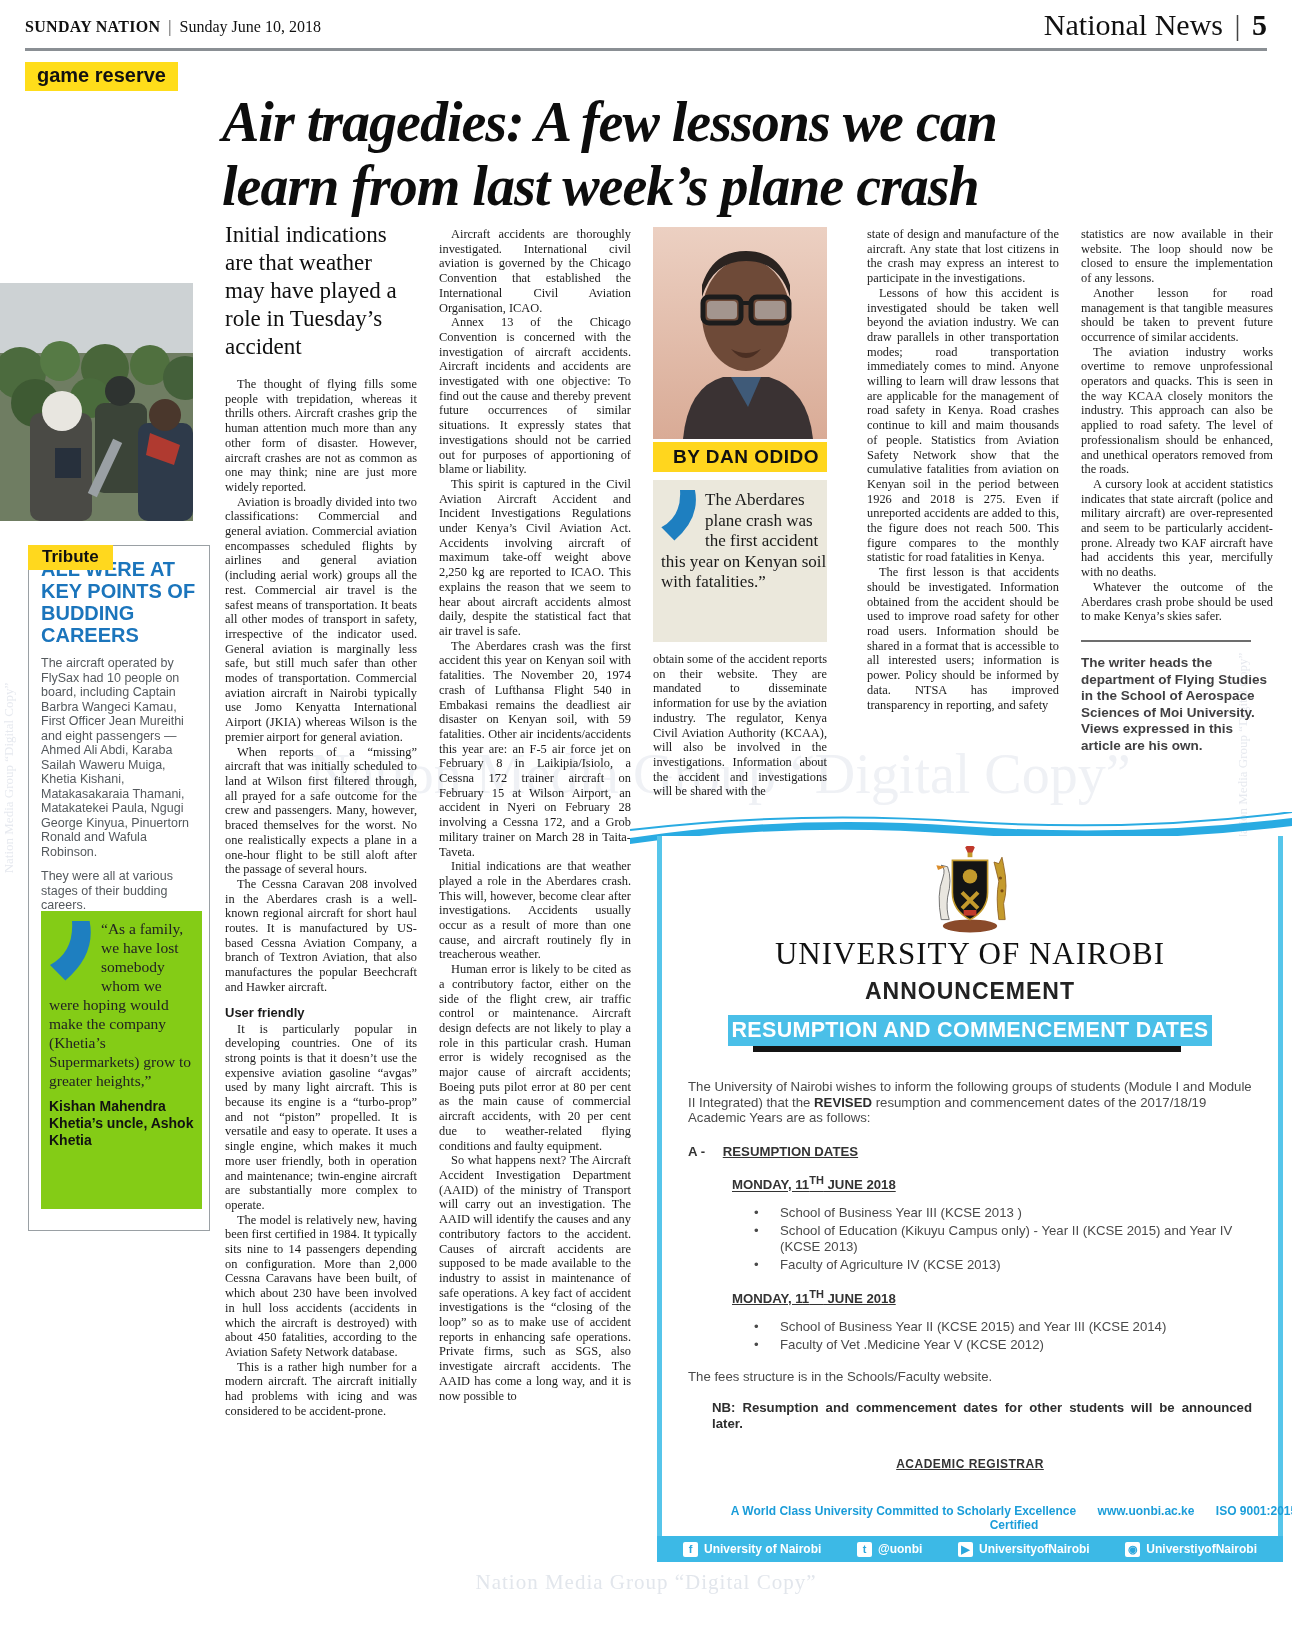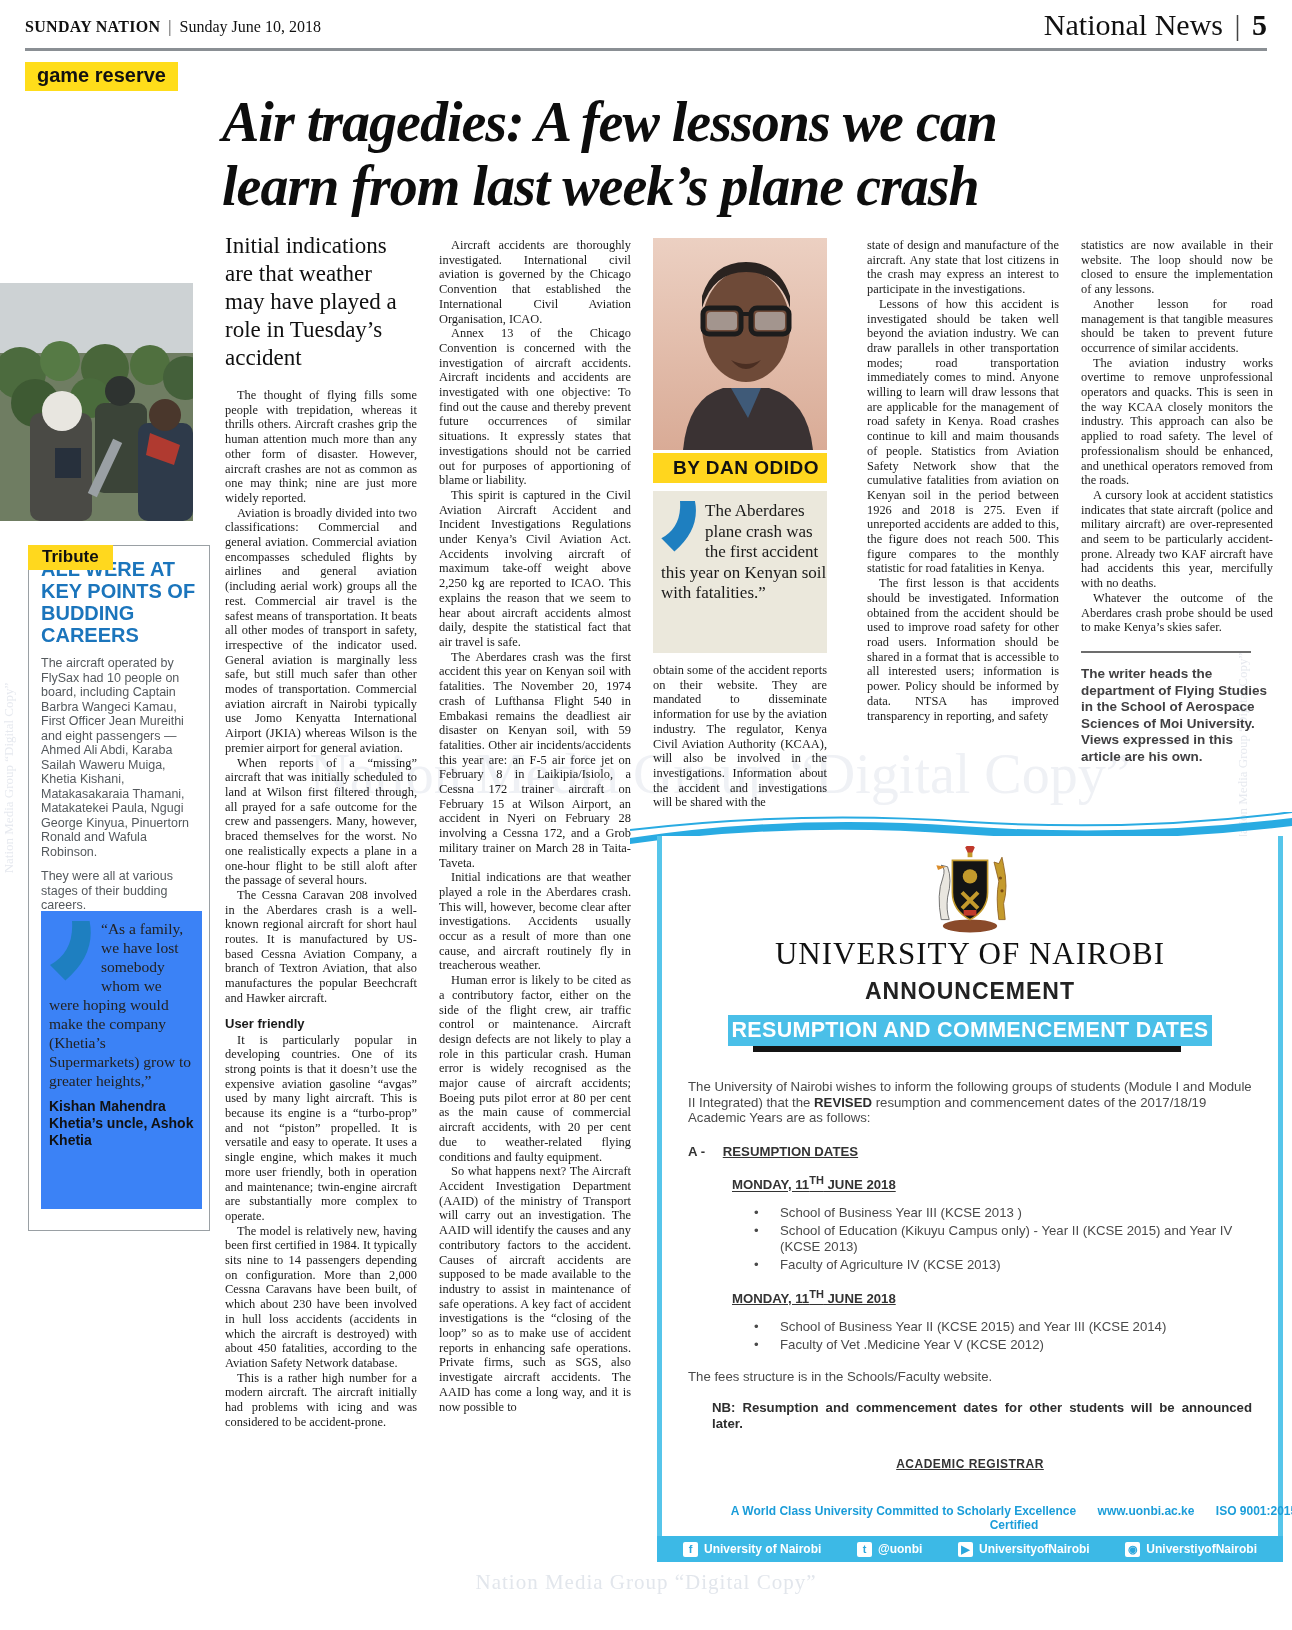--- a/index.html
+++ b/index.html
@@ -28,27 +28,27 @@
            border:1px solid #9aa0a4;background:#fff;}
   .tribute-tab{position:absolute;left:-1px;top:-24px;background:#FFD81E;color:#111;
                font-family:"Liberation Sans",sans-serif;font-weight:bold;font-size:17px;
                padding:2px 14px 3px;}
   .tribute-inner{padding:12px 10px 0 12px;}
   .tribute-head{color:#1B75BC;font-family:"Liberation Sans",sans-serif;font-weight:bold;
                 font-size:20px;line-height:22px;margin:0 0 10px;}
   .tribute-body p{font-family:"Liberation Sans",sans-serif;font-size:12.5px;line-height:14.5px;
                   color:#54595d;margin:0 0 10px;}
   .tribute-quotebox{position:absolute;left:12px;top:365px;width:145px;height:290px;
-                    background:#3b82f6;padding:8px 8px 0 8px;}
+                    background:#84cc16;padding:8px 8px 0 8px;}
   .tq-mark{float:left;width:46px;height:66px;margin:2px 6px 2px 0;}
   .tribute-quote{font-size:15.5px;line-height:19px;color:#222;margin:0;}
   .tribute-attrib{font-family:"Liberation Sans",sans-serif;font-weight:bold;font-size:14px;
                   line-height:17px;color:#111;margin-top:8px;}
   
-  .article{position:absolute;left:225px;top:220px;width:1048px;height:1360px;z-index:2;}
+  .article{position:absolute;left:225px;top:209px;width:1048px;height:1360px;z-index:2;}
   .col{position:absolute;top:0;overflow:hidden;}
   .col-1{left:0;width:192px;height:1350px;}
   .col-2{left:214px;width:192px;height:1350px;}
   .col-3{left:428px;width:174px;height:600px;}
   .col-4{left:642px;width:192px;height:608px;}
   .col-5{left:856px;width:192px;height:620px;}
   .standfirst{font-size:23px;line-height:28px;margin:12px 0 16px;color:#0f0f0f;}
   .bodytext{text-align:justify;font-size:12.4px;line-height:14.7px;color:#1a1a1a;}
   .bodytext p{margin:0;text-indent:12px;}
   .bodytext.cont p:first-child{text-indent:0;}

